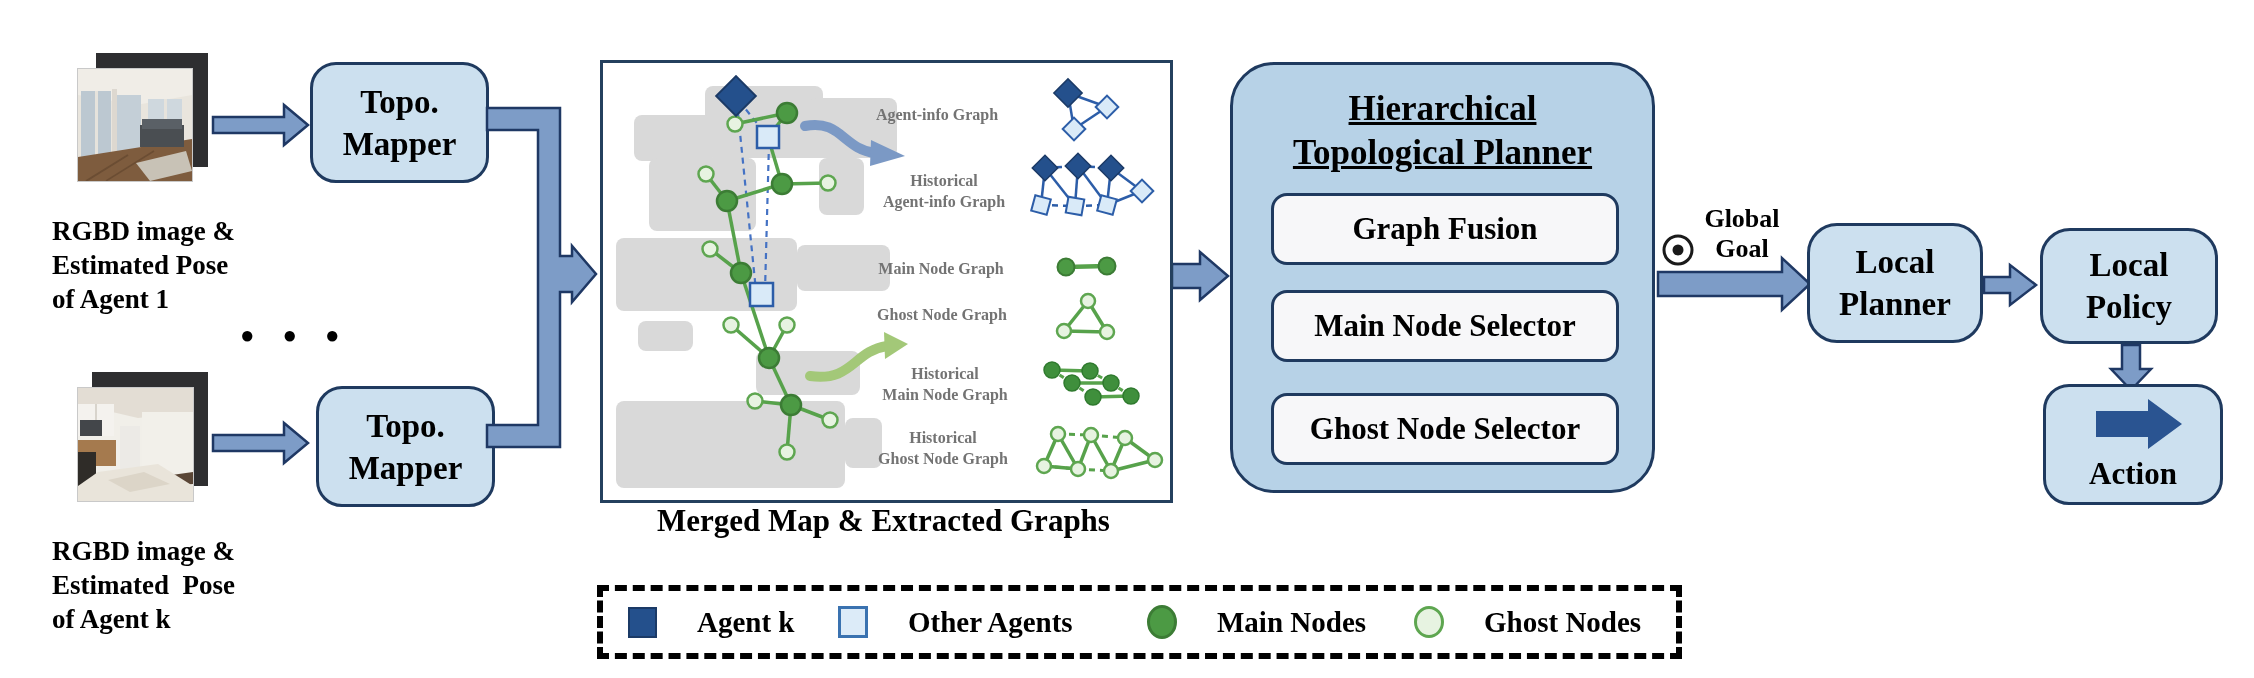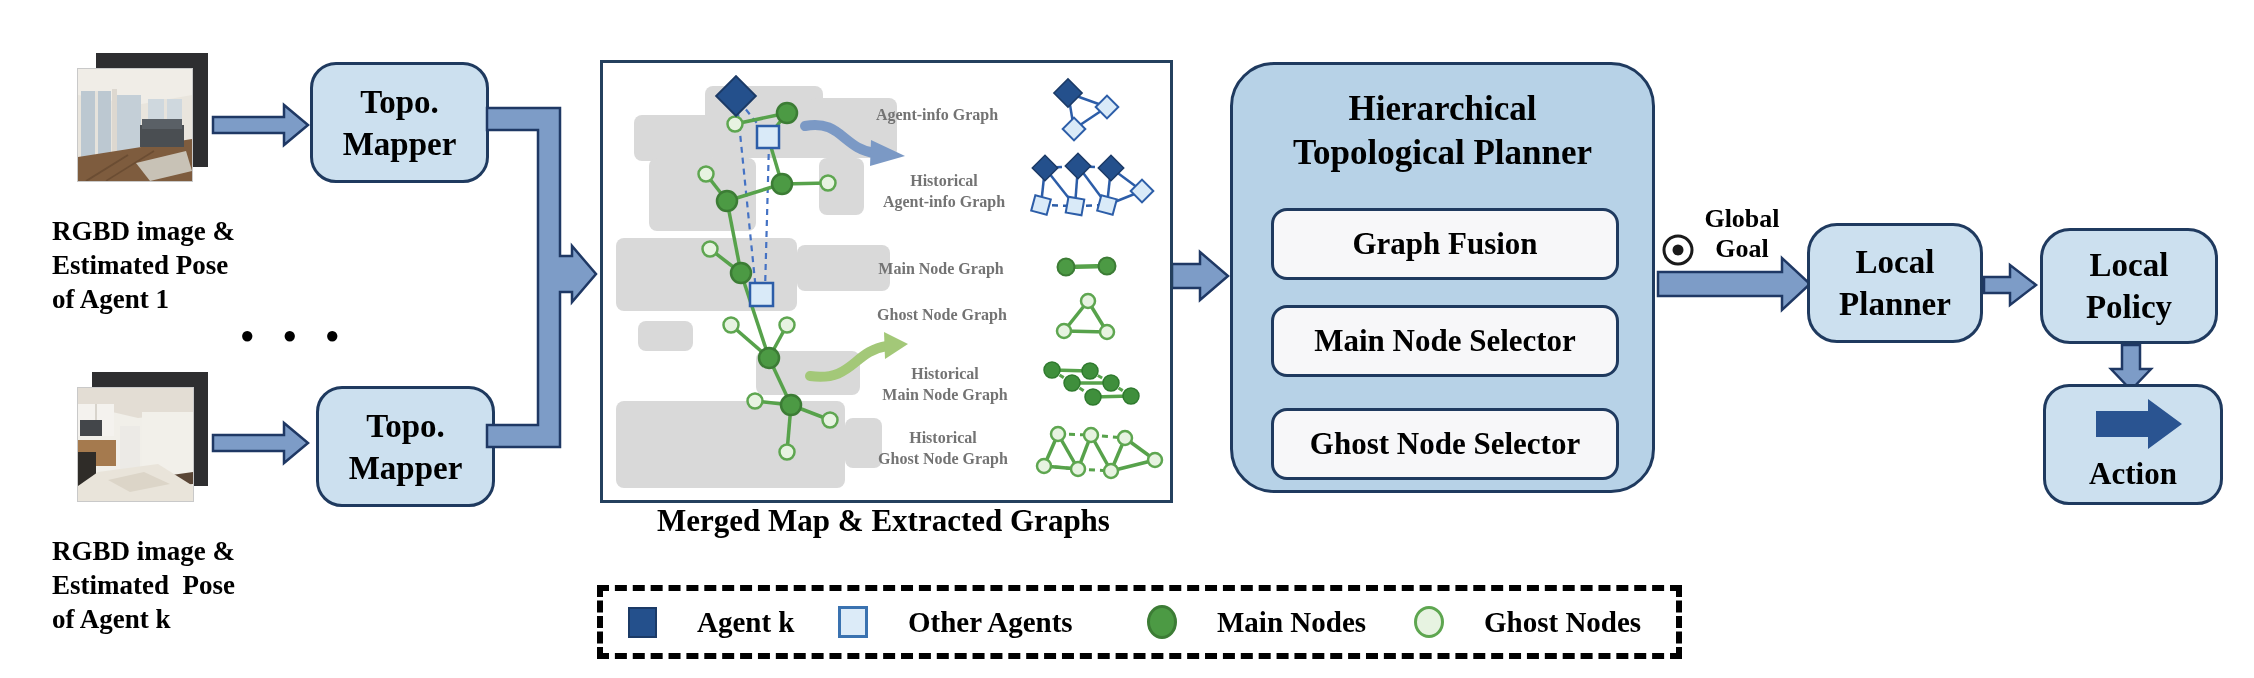--- a/index.html
+++ b/index.html
@@ -31,26 +31,26 @@
   .map-label span{display:block;}
   .map-caption{position:absolute;left:600px;top:503px;width:567px;text-align:center;
     font-weight:bold;font-size:31px;}
   
   #planner-box{
     position:absolute;left:1230px;top:62px;width:425px;height:431px;
     background:#b7d2e7;border:3px solid #1f3a5f;border-radius:44px;box-sizing:border-box;
   }
   .planner-title{position:absolute;left:0;top:22px;width:100%;text-align:center;
     font-weight:bold;font-size:35px;line-height:44px;}
-  .planner-title span{display:block;}
+  .planner-title span{display:block;text-decoration:underline;}
   .module-box{
     position:absolute;left:38px;width:348px;height:72px;background:#f7f7f9;
     border:3px solid #1f3a5f;border-radius:16px;box-sizing:border-box;
     display:flex;align-items:center;justify-content:center;
-    font-weight:bold;font-size:31px;text-align:center;margin-top:15px;
+    font-weight:bold;font-size:31px;text-align:center;
   }
   
   .goal-text{position:absolute;left:1694px;top:204px;width:96px;text-align:center;
     font-weight:bold;font-size:26px;line-height:30px;}
   .goal-text span{display:block;}
   
   #legend-box{
     position:absolute;left:597px;top:585px;width:1085px;height:74px;
     border:6px dashed #000;box-sizing:border-box;background:#fff;
   }

